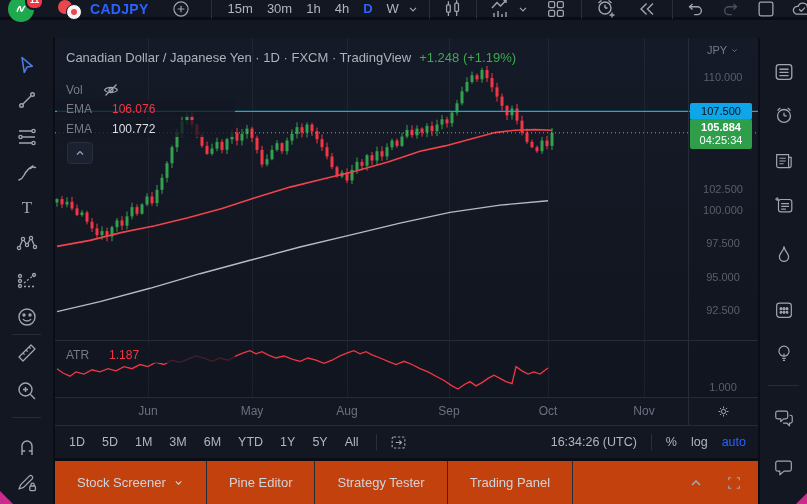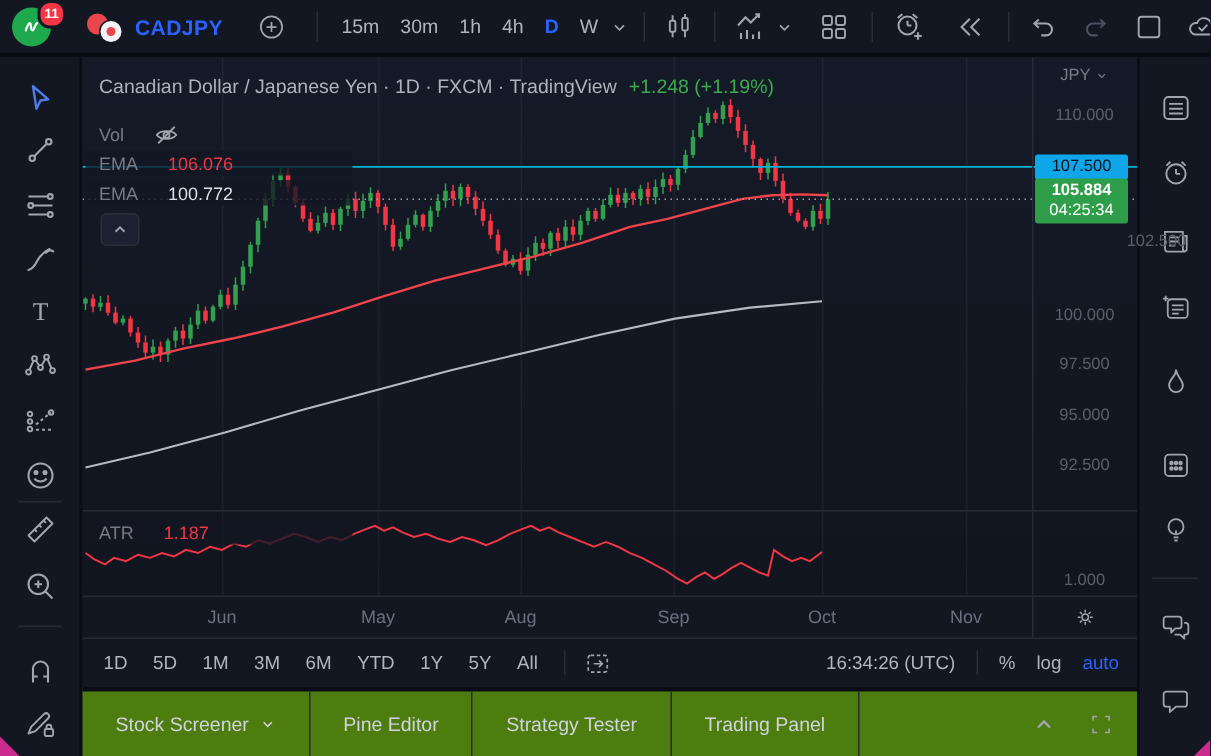--- a/index.html
+++ b/index.html
@@ -4,21 +4,21 @@
 <style>
   html,body{margin:0;padding:0;background:#0b0e16;}
   .app{position:relative;width:807px;height:504px;background:#131722;overflow:hidden;
        font-family:"Liberation Sans","DejaVu Sans",sans-serif;color:#b2b5be;font-size:13px;
        -webkit-font-smoothing:antialiased;}
   .icon{color:#a2a5ae;display:inline-flex;align-items:center;justify-content:center;}
   .icon svg{display:block;}
   button{background:none;border:none;color:inherit;font:inherit;padding:0;cursor:pointer;}
 
   
-  .topbar{position:absolute;left:0;top:0;width:807px;height:38px;background:#131722;
+  .topbar{position:absolute;left:0;top:0;width:807px;height:20px;background:#131722;
           border-bottom:3px solid #090c13;display:flex;align-items:center;box-sizing:border-box;}
   .sep{width:1px;height:20px;background:#2a2e39;flex:none;}
   .logo-wrap{position:relative;width:30px;height:30px;margin-left:8px;flex:none;}
   .logo{position:absolute;left:0;top:2px;width:26px;height:26px;border-radius:50%;background:#1fa94f;
         display:flex;align-items:center;justify-content:center;}
   .badge{position:absolute;right:-6px;top:-3px;min-width:11px;height:15px;padding:0 2px;border-radius:8px;
          background:#f23645;border:2px solid #131722;color:#fff;font-size:9px;font-weight:bold;
          display:flex;align-items:center;justify-content:center;}
   .flags{position:relative;width:24px;height:22px;margin-left:20px;flex:none;}
   .flag-back{position:absolute;left:0;top:2px;width:14px;height:14px;border-radius:50%;background:#e8484d;}
@@ -81,21 +81,21 @@
 
   
   #footer{position:absolute;left:55px;top:425px;width:703px;height:33px;border-top:1px solid #262b38;
           background:#131722;display:flex;align-items:center;box-sizing:border-box;font-size:12.5px;padding:0 12px 0 14px;}
   .range-btn{margin-right:17px;color:#b2b5be;}
   .f-sep{width:1px;height:16px;background:#2a2e39;margin:0 12px 0 0;flex:none;}
   .f-right{margin-left:auto;display:flex;align-items:center;gap:14px;}
   .auto{color:#2962ff;}
 
   
-  #bottom-bar{position:absolute;left:55px;top:458px;width:703px;height:46px;background:#4d7c0f;
+  #bottom-bar{position:absolute;left:55px;top:458px;width:703px;height:46px;background:#c2410c;
               border-top:3px solid #0a0d15;display:flex;align-items:center;box-sizing:border-box;}
   .b-tab{height:100%;display:flex;align-items:center;gap:7px;padding:0 22px;color:#d1d4dc;font-size:13px;
          border-right:1px solid #262b38;}
   .bb-right{margin-left:auto;display:flex;align-items:center;gap:22px;padding-right:16px;}
 </style>
 </head>
 <body>
 
 <div class="app">
 
@@ -558,21 +558,21 @@
           <path d="M3 5.5 L8 10.5 L13 5.5"></path>
         </svg>
     </div>
     <div class="tag tag-alert"><span>107.500</span></div>
     <div class="tag tag-last">
       <span class="price">105.884</span>
       <span>04:25:34</span>
     </div>
     <div class="axis-label" style="top:343px">1.000</div>
   <div class="axis-label" style="top: 33px;">110.000</div>
-      <div class="axis-label" style="top: 117px; padding-left: 48px;">102.500</div>
+      <div class="axis-label" style="top: 145px;">102.500</div>
       <div class="axis-label" style="top: 166px;">100.000</div>
       <div class="axis-label" style="top: 199px;">97.500</div>
       <div class="axis-label" style="top: 233px;">95.000</div>
       <div class="axis-label" style="top: 266px;">92.500</div>
     </div>
 
   <div id="time-axis">
     <div class="ta-corner">
       <button class="icon">
         <svg width="15" height="15" viewBox="0 0 24 24" fill="none" stroke="currentColor" stroke-width="1.6">

